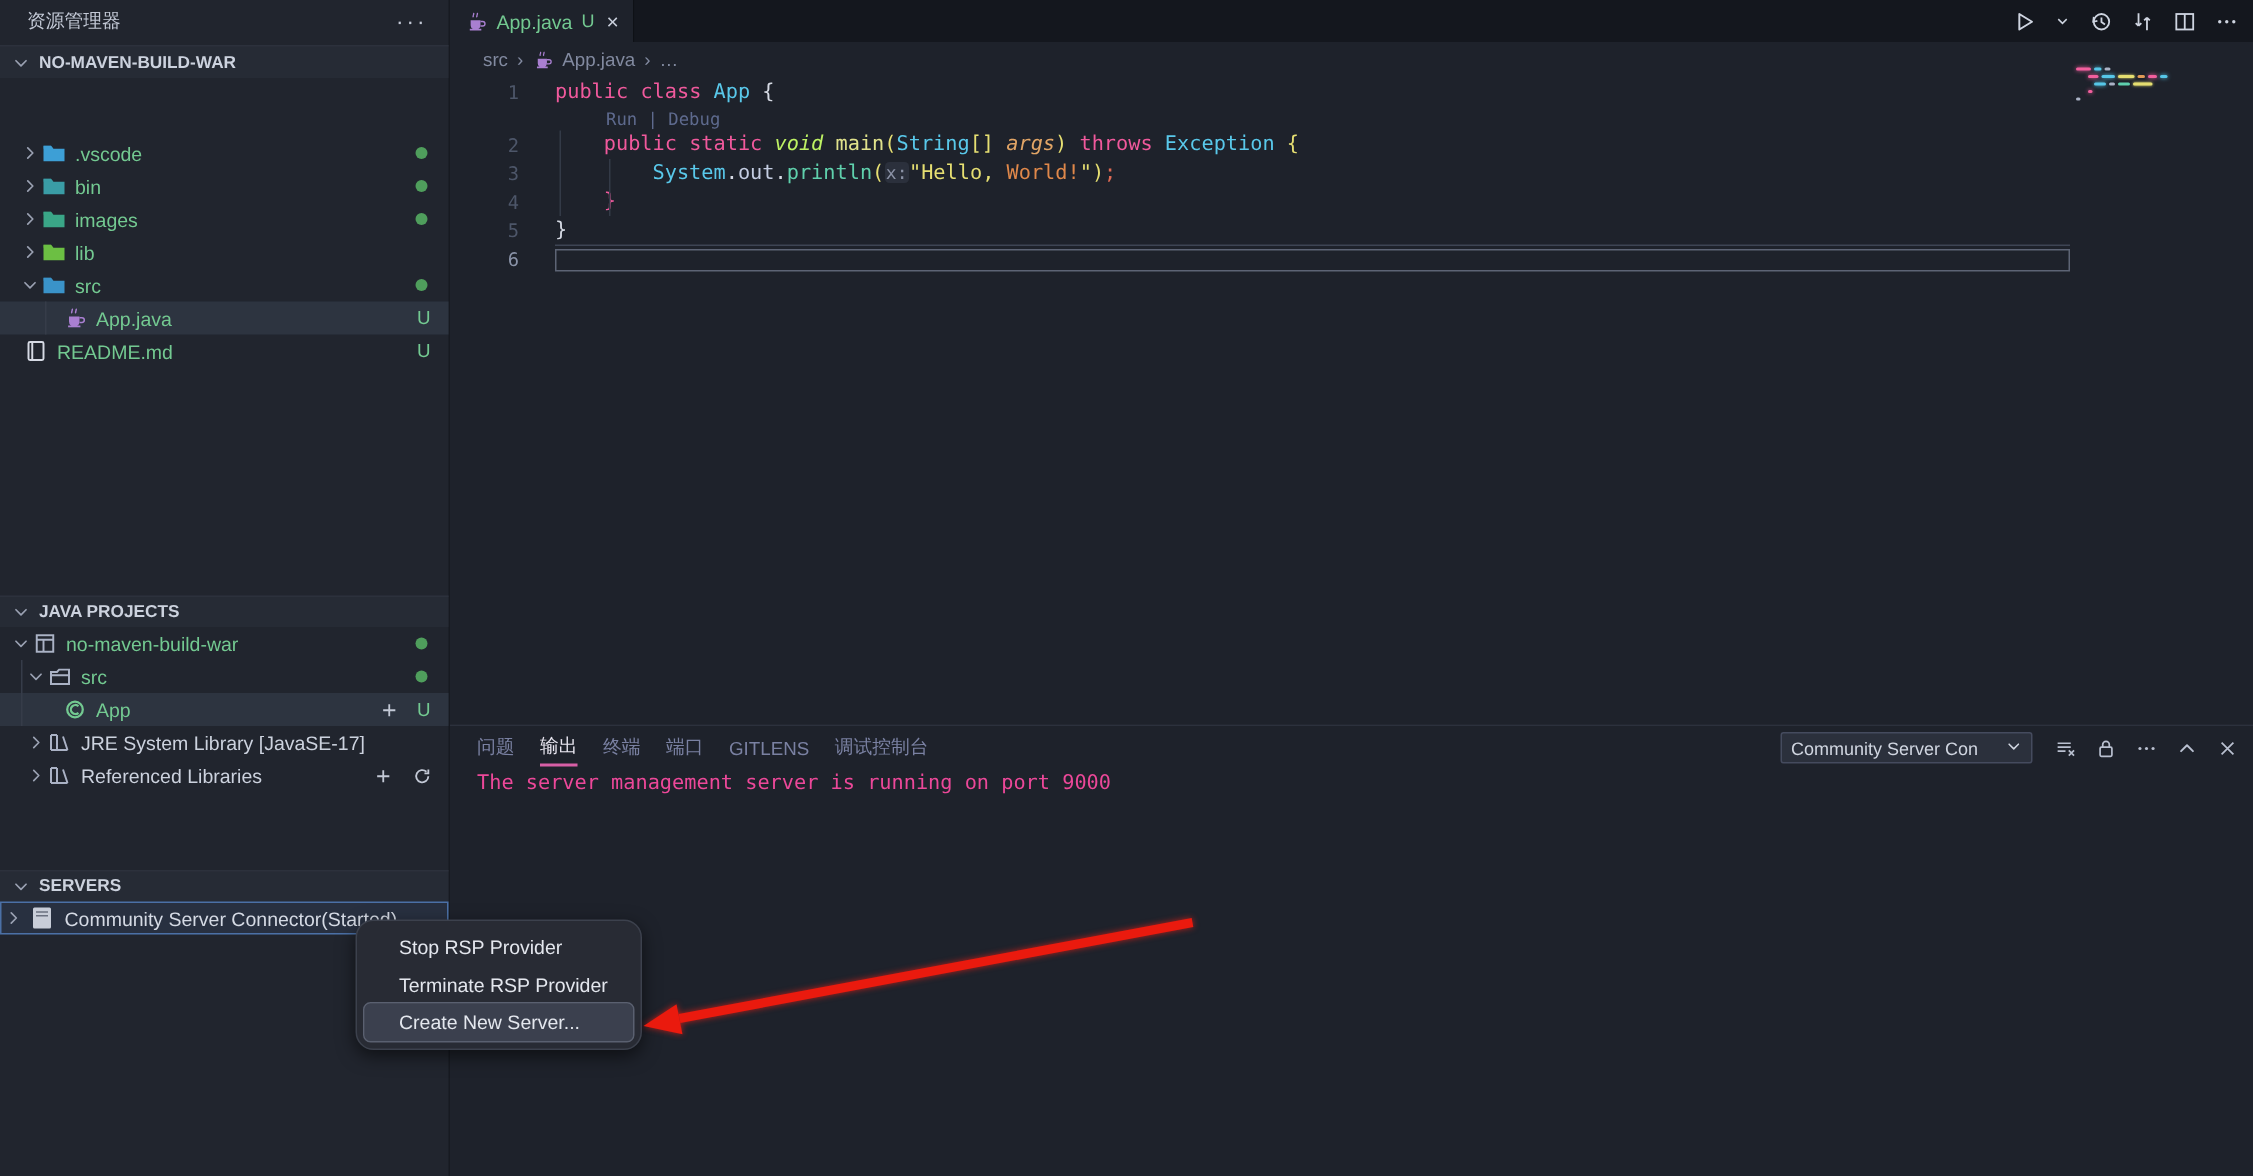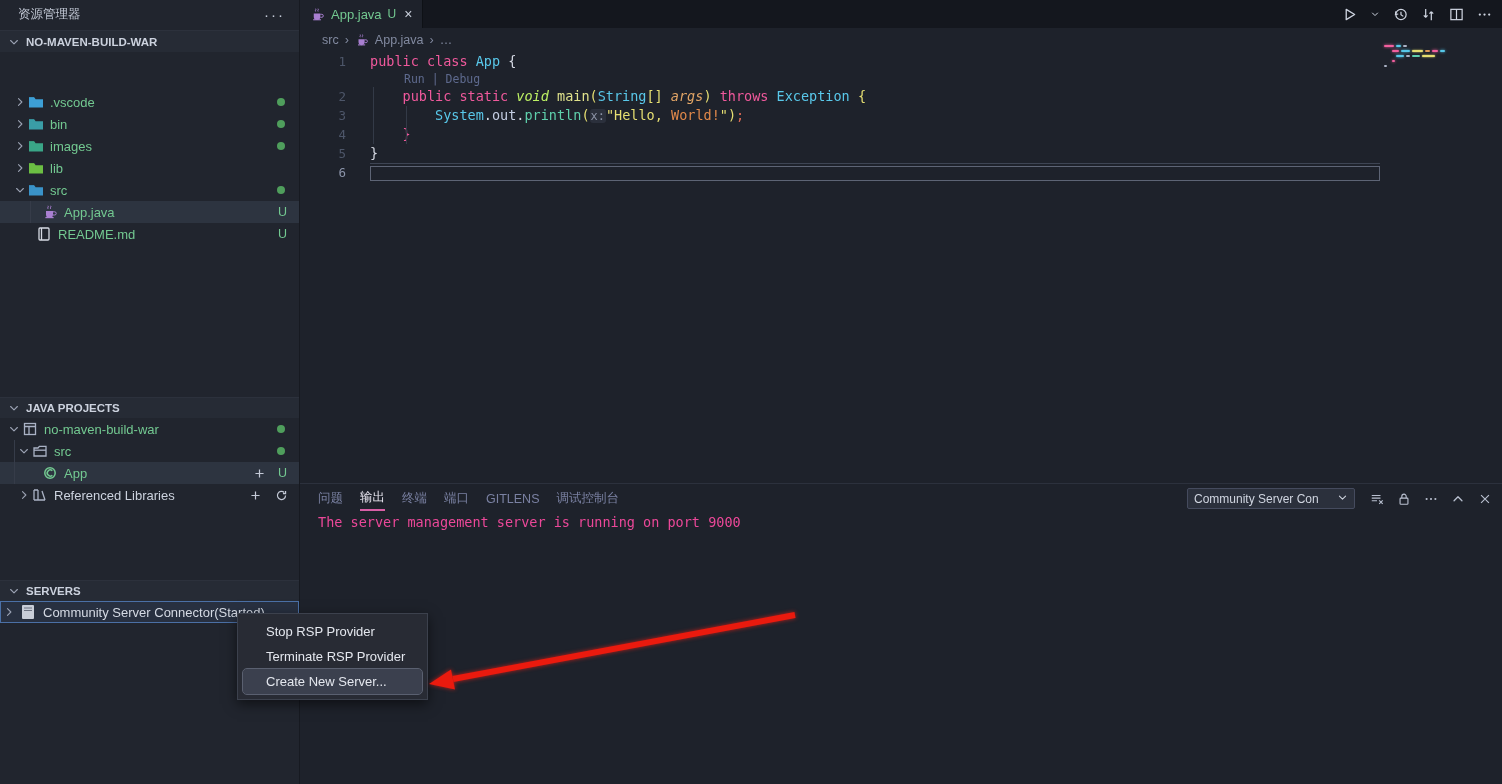--- a/index.html
+++ b/index.html
@@ -117,21 +117,21 @@
                 align-items:center; padding:0 6px; font-size:12px; color:#d0d5e0;
                 cursor:pointer; }
   .channel-dd .spacer { flex:1; }
   .channel-dd svg { width:11px; height:11px; }
   .panel-ctl .a { display:inline-flex; align-items:center; cursor:pointer;
                   font-size:14px; }
   .panel-ctl .a svg { width:14px; height:14px; }
 
   
   .ctx { position:absolute; left:237px; top:613px; width:191px; z-index:40;
-         background:#282b34; border:1px solid #3c414d; border-radius:0;
+         background:#282b34; border:1px solid #3c414d; border-radius:12px;
          padding:5px 5px; box-shadow:0 4px 12px rgba(0,0,0,.55); }
   .ctx-item { height:25px; line-height:25px; padding-left:23px; font-size:13px;
               color:#e4e7ee; border-radius:4px; cursor:pointer; white-space:nowrap; }
   .ctx-item.hl { background:#3b404e; outline:1px solid #5a6070; }
 
   .arrow-overlay { position:absolute; left:0; top:0; z-index:60;
                    pointer-events:none;
                    filter:drop-shadow(0 0 2px rgba(255,30,20,.7)); }
 </style>
 </head>
@@ -230,21 +230,21 @@
           <span class="icon"><svg viewBox="0 0 16 16">
               <path d="M4 7h7v3.4A3.5 3.5 0 0 1 4 10.4z" fill="#a97fd1"></path>
               <path d="M11 7.8h1.6a1.6 1.6 0 0 1 0 3.2H11" fill="none" stroke="#a97fd1" stroke-width="1"></path>
               <path d="M6 1.8c1 1-1 1.8 0 3M8.6 1.8c1 1-1 1.8 0 3" stroke="#a97fd1" stroke-width="1" fill="none"></path>
               <path d="M3.4 13.6h8.2" stroke="#a97fd1" stroke-width="1.2"></path>
             </svg></span>
           <span class="lbl green">App.java</span>
           <span class="spacer"></span>
           <span class="u-badge">U</span>
         </div>
-        <div class="tree-row" style="padding-left: 20px;">
+        <div class="tree-row" style="padding-left: 0;">
           <span class="chev"></span>
           <span class="icon"><svg viewBox="0 0 16 16">
               <rect x="3" y="2" width="10" height="12" rx="1" fill="none" stroke="#d6dae4" stroke-width="1.3"></rect>
               <path d="M5.5 2v12" stroke="#d6dae4" stroke-width="1.3"></path>
             </svg></span>
           <span class="lbl green">README.md</span>
           <span class="spacer"></span>
           <span class="u-badge">U</span>
         </div>
       </div>
@@ -295,20 +295,32 @@
               <path d="M10.3 5.8a3 3 0 1 0 0 4.4" fill="none" stroke="#73c991" stroke-width="1.5"></path>
             </svg></span>
           <span class="lbl green">App</span>
           <span class="spacer"></span>
           <span class="act-ico">
             <svg viewBox="0 0 16 16">
               <path d="M8 3v10M3 8h10" stroke="currentColor" stroke-width="1.5"></path>
             </svg>
           </span>
           <span class="u-badge">U</span>
+        </div>
+        <div class="tree-row" style="padding-left: 16px;">
+          <span class="chev">
+            <svg viewBox="0 0 16 16">
+              <path d="M6 3.5l4.5 4.5L6 12.5" fill="none" stroke="currentColor" stroke-width="1.5" stroke-linecap="round" stroke-linejoin="round"></path>
+            </svg>
+          </span>
+          <span class="icon"><svg viewBox="0 0 16 16">
+              <path d="M2 3v10M6 3v10M10 4l3 9M2 3h4M2 13h11" fill="none" stroke="#aab2c5" stroke-width="1.3"></path>
+            </svg></span>
+          <span class="lbl">JRE System Library [JavaSE-17]</span>
+          <span class="spacer"></span>
         </div>
         <div class="tree-row" style="padding-left: 16px;">
           <span class="chev">
             <svg viewBox="0 0 16 16">
               <path d="M6 3.5l4.5 4.5L6 12.5" fill="none" stroke="currentColor" stroke-width="1.5" stroke-linecap="round" stroke-linejoin="round"></path>
             </svg>
           </span>
           <span class="icon"><svg viewBox="0 0 16 16">
               <path d="M2 3v10M6 3v10M10 4l3 9M2 3h4M2 13h11" fill="none" stroke="#aab2c5" stroke-width="1.3"></path>
             </svg></span>

